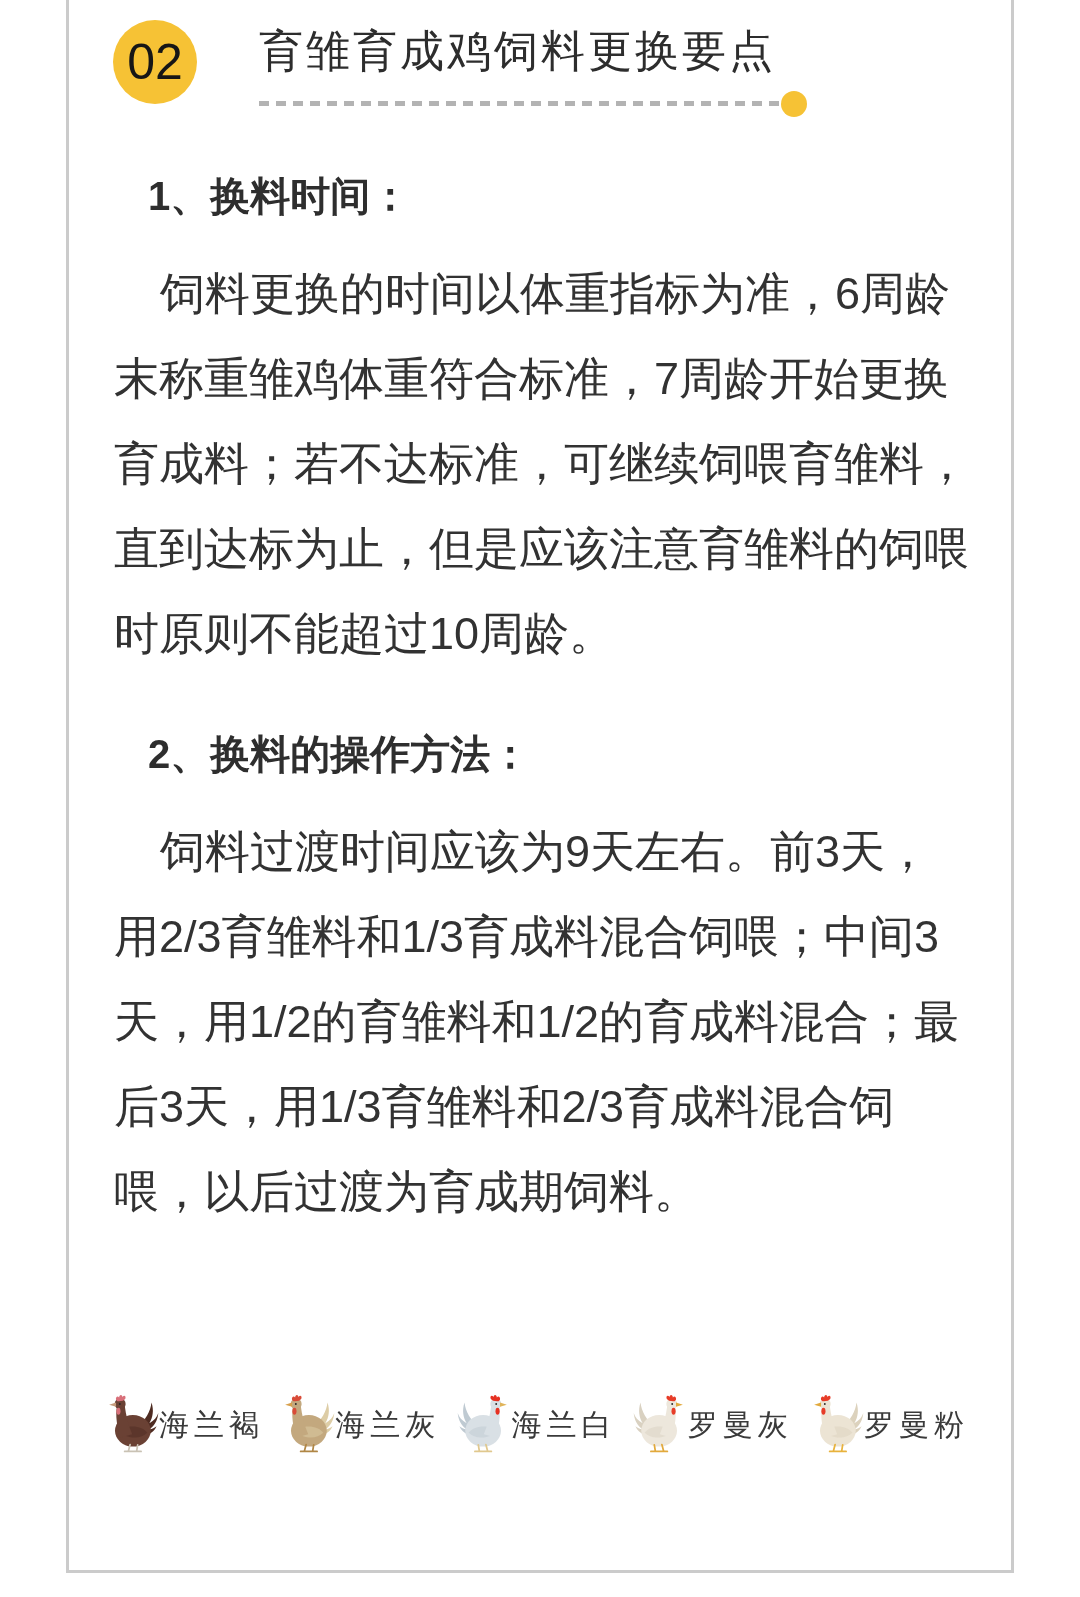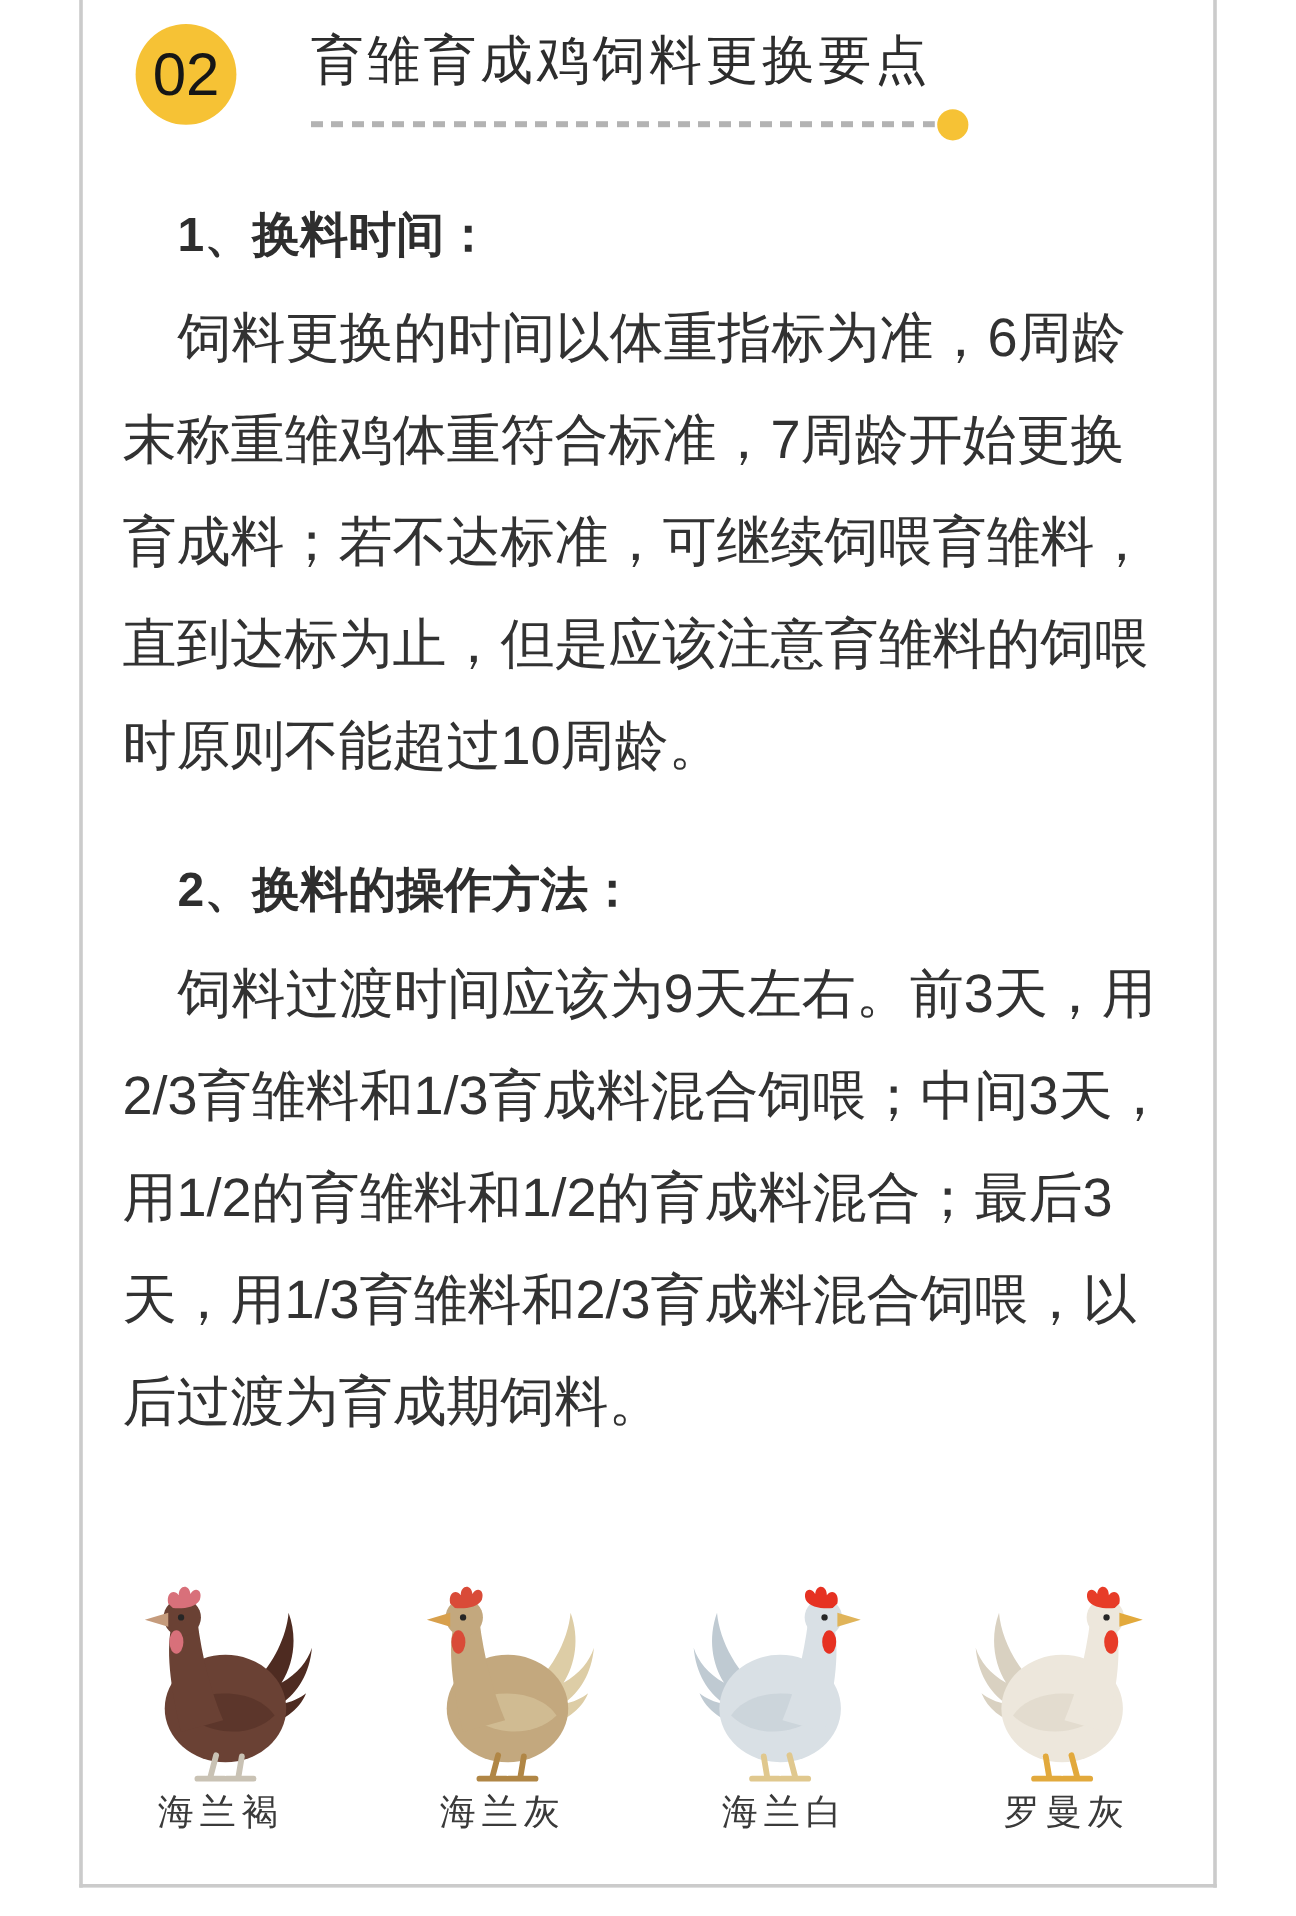--- a/index.html
+++ b/index.html
@@ -44,26 +44,26 @@
     background: #f6c235;
   }
   .content {
     margin: 0 30px 0 33px;
     font-size: 45px; line-height: 85px; color: #323232;
   }
   .subheading {
     font-weight: bold; font-size: 40px;
     margin: 36px 0 0 0; text-indent: 46px; color: #2e2e2e;
   }
-  .para { margin: 0; text-indent: 46px; }
+  .para { margin: 12px; text-indent: 46px; }
   .gallery {
     display: flex; justify-content: space-between;
     margin: 95px 12px 0 2px;
   }
-  .breed { width: 160px; display: flex; flex-direction: column; align-items: center; }
+  .breed { width: 160px; display: flex; flex-direction: row; align-items: center; }
   .breed svg { width: 156px; height: 185px; display: block; }
   .breed-label {
     margin-top: 6px; font-size: 30px; letter-spacing: 5px;
     color: #3a3a3a; line-height: 1; white-space: nowrap;
   }
 </style>
 </head>
 <body>
 
 <div class="card" style="border-color: rgb(203, 203, 203);">
@@ -151,16 +151,33 @@
         <path class="c-comb" d="M35,32 C33,23 40,19 44,25 C44,16 53,15 54,24 C58,17 65,21 62,29 C59,35 48,37 39,36 Z" fill="#e73c28"></path>
         <polygon class="c-beak" points="15,46 35,40 35,52" fill="#e2a93c"></polygon>
         <ellipse class="c-comb" cx="42" cy="65" rx="6" ry="10" fill="#e73c28"></ellipse>
         <circle cx="46" cy="44" r="2.7" fill="#262626"></circle>
         <path class="c-legs" d="M76,162 L71,181 M60,182 L83,182 M98,163 L95,181 M85,182 L108,182" fill="none" stroke-width="5" stroke-linecap="round" stroke="#e2a93c"></path>
       </g>
     </svg>
     <div class="breed-label">罗曼灰</div>
   </div>
 
+  <div class="breed">
+    <svg viewBox="0 0 160 190" xmlns="http://www.w3.org/2000/svg">
+      <g class="flip">
+        <path class="c-accent" d="M98,108 C120,94 136,64 138,40 C146,62 142,84 132,100 C146,92 154,82 158,70 C156,92 146,108 132,118 C140,117 148,113 153,109 C147,124 132,134 116,136 L100,128 Z" fill="#dcd2bd"></path>
+        <ellipse class="c-body" cx="84" cy="122" rx="52" ry="46" fill="#ece4d4"></ellipse>
+        <path class="c-accent" opacity="0.5" d="M56,114 C84,104 114,110 126,128 C110,144 82,146 60,134 Z" fill="#dcd2bd"></path>
+        <path class="c-body" d="M46,142 C39,112 32,76 38,50 C41,33 57,32 60,47 C64,78 71,106 82,132 Z" fill="#ece4d4"></path>
+        <circle class="c-body" cx="47" cy="44" r="16" fill="#ece4d4"></circle>
+        <path class="c-comb" d="M35,32 C33,23 40,19 44,25 C44,16 53,15 54,24 C58,17 65,21 62,29 C59,35 48,37 39,36 Z" fill="#e73c28"></path>
+        <polygon class="c-beak" points="15,46 35,40 35,52" fill="#e2a93c"></polygon>
+        <ellipse class="c-comb" cx="42" cy="65" rx="6" ry="10" fill="#e73c28"></ellipse>
+        <circle cx="46" cy="44" r="2.7" fill="#262626"></circle>
+        <path class="c-legs" d="M76,162 L71,181 M60,182 L83,182 M98,163 L95,181 M85,182 L108,182" fill="none" stroke-width="5" stroke-linecap="round" stroke="#e8b23c"></path>
+      </g>
+    </svg>
+    <div class="breed-label">罗曼粉</div>
+  </div>
 </div>
   </div>
 
 </div>
 
 </body></html>

